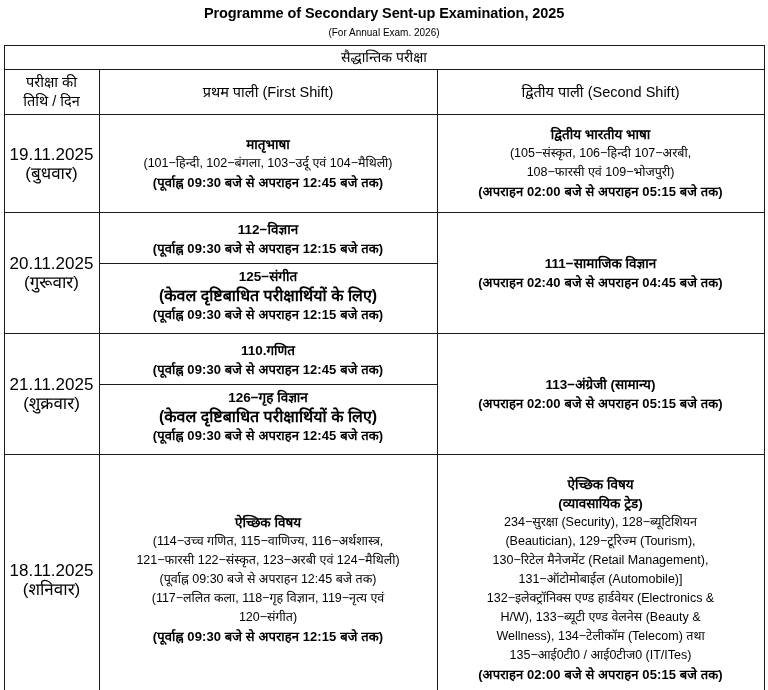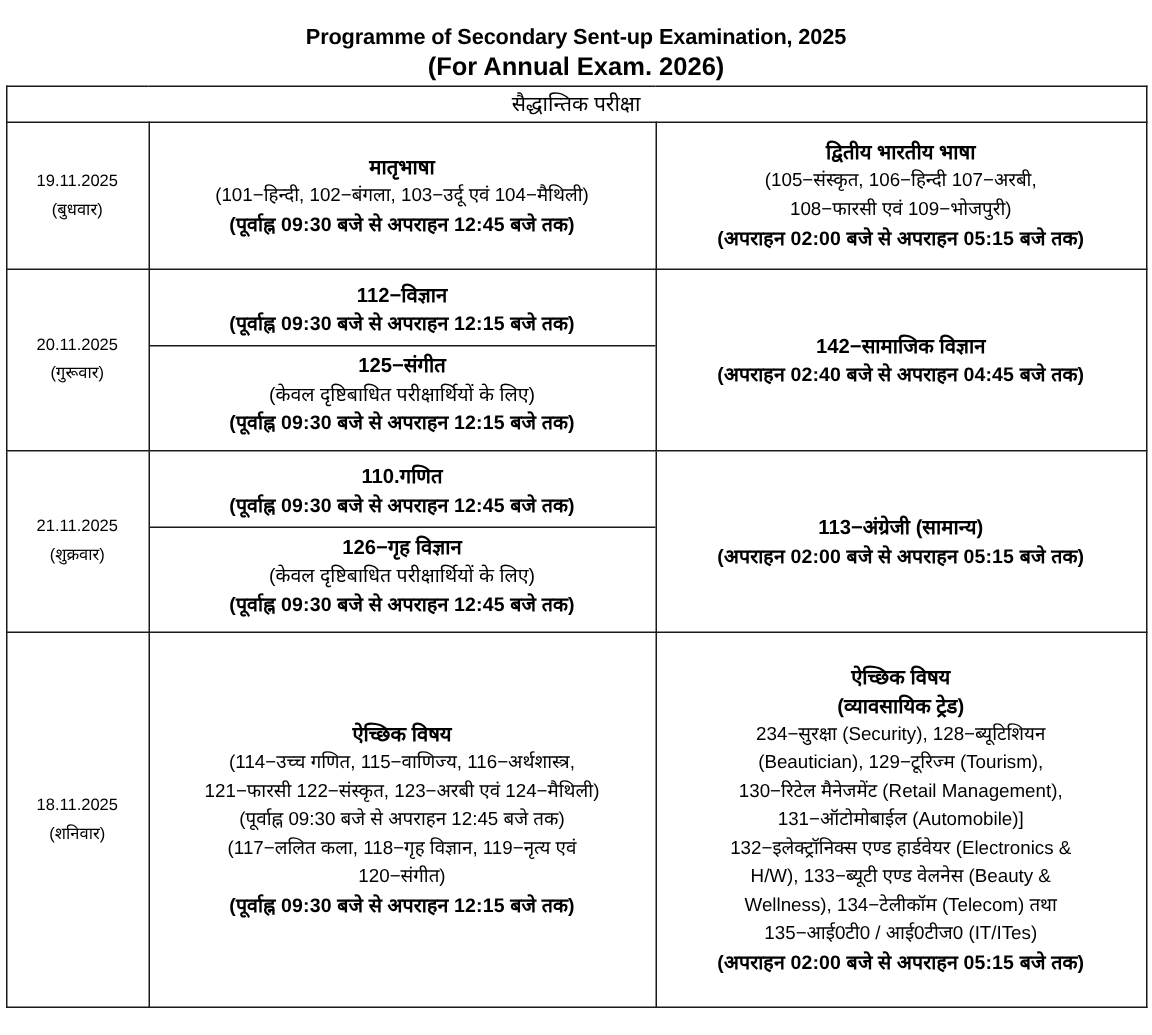--- a/index.html
+++ b/index.html
@@ -15,31 +15,31 @@
     overflow: hidden;
   }
   .page {
     width: 768px;
     height: 690px;
     position: relative;
     box-sizing: border-box;
   }
   .title-block {
     text-align: center;
-    padding-top: 15px;
+    padding-top: 3px;
   }
   .title-line1 {
     font-size: 14.5px;
     font-weight: bold;
     letter-spacing: -0.1px;
     line-height: 20px;
   }
   .title-line2 {
-    font-size: 17px;
-    font-weight: bold;
+    font-size: 10px;
+    font-weight: normal;
     line-height: 19px;
   }
   table.sched {
     border-collapse: collapse;
     width: 760px;
     margin: 3px auto 0 auto;
     table-layout: fixed;
   }
   table.sched td, table.sched th {
     border: 1.6px solid #1a1a1a;
@@ -60,21 +60,21 @@
     padding: 1px 0 2px 0 !important;
     margin-left: 43px;
   }
   .colhead {
     font-size: 14.5px;
     font-weight: bold;
     height: 40px;
     line-height: 19px;
   }
   .datecell {
-    font-size: 11px;
+    font-size: 17px;
     font-weight: bold;
     line-height: 19px;
   }
   .datecell .dayname { display: block; }
 
   .subject {
     font-size: 13.5px;
     font-weight: bold;
     line-height: 19px;
   }
@@ -88,22 +88,22 @@
     font-weight: bold;
     line-height: 20px;
     letter-spacing: 0.1px;
   }
   .timing-light {
     font-size: 12.5px;
     font-weight: normal;
     line-height: 19px;
   }
   .note {
-    font-size: 13px;
-    font-weight: normal;
+    font-size: 16px;
+    font-weight: bold;
     line-height: 19px;
   }
 
   
   .splitwrap {
     display: block;
     margin: -2px -3px;
   }
   .splitwrap > .part {
     padding: 3px 4px 4px 4px;
@@ -132,20 +132,28 @@
       <col class="col-date">
       <col class="col-first">
       <col class="col-second">
     </colgroup>
     <tbody>
 
       <tr>
         <td class="banner" colspan="3">सैद्धान्तिक परीक्षा</td>
       </tr>
 
+      <tr>
+        <td class="colhead">
+          <span class="blk">परीक्षा की</span>
+          <span class="blk">तिथि / दिन</span>
+        </td>
+        <td class="colhead">प्रथम पाली (First Shift)</td>
+        <td class="colhead">द्वितीय पाली (Second Shift)</td>
+      </tr>
 
       <tr>
         <td class="datecell tall-first">
           <span class="blk">19.11.2025</span>
           <span class="dayname">(बुधवार)</span>
         </td>
         <td class="cell-pad-lg">
           <span class="blk subject">मातृभाषा</span>
           <span class="blk codes">(101−हिन्दी, 102−बंगला, 103−उर्दू एवं 104−मैथिली)</span>
           <span class="blk timing">(पूर्वाह्न 09:30 बजे से अपराहन 12:45 बजे तक)</span>
@@ -170,21 +178,21 @@
               <span class="blk timing">(पूर्वाह्न 09:30 बजे से अपराहन 12:15 बजे तक)</span>
             </span>
             <span class="part blk">
               <span class="blk subject">125−संगीत</span>
               <span class="blk note">(केवल दृष्टिबाधित परीक्षार्थियों के लिए)</span>
               <span class="blk timing">(पूर्वाह्न 09:30 बजे से अपराहन 12:15 बजे तक)</span>
             </span>
           </span>
         </td>
         <td class="cell-pad-lg">
-          <span class="blk subject">142−सामाजिक विज्ञान</span>
+          <span class="blk subject">111−सामाजिक विज्ञान</span>
           <span class="blk timing">(अपराहन 02:40 बजे से अपराहन 04:45 बजे तक)</span>
         </td>
       </tr>
 
       <tr>
         <td class="datecell tall">
           <span class="blk">21.11.2025</span>
           <span class="dayname">(शुक्रवार)</span>
         </td>
         <td>

